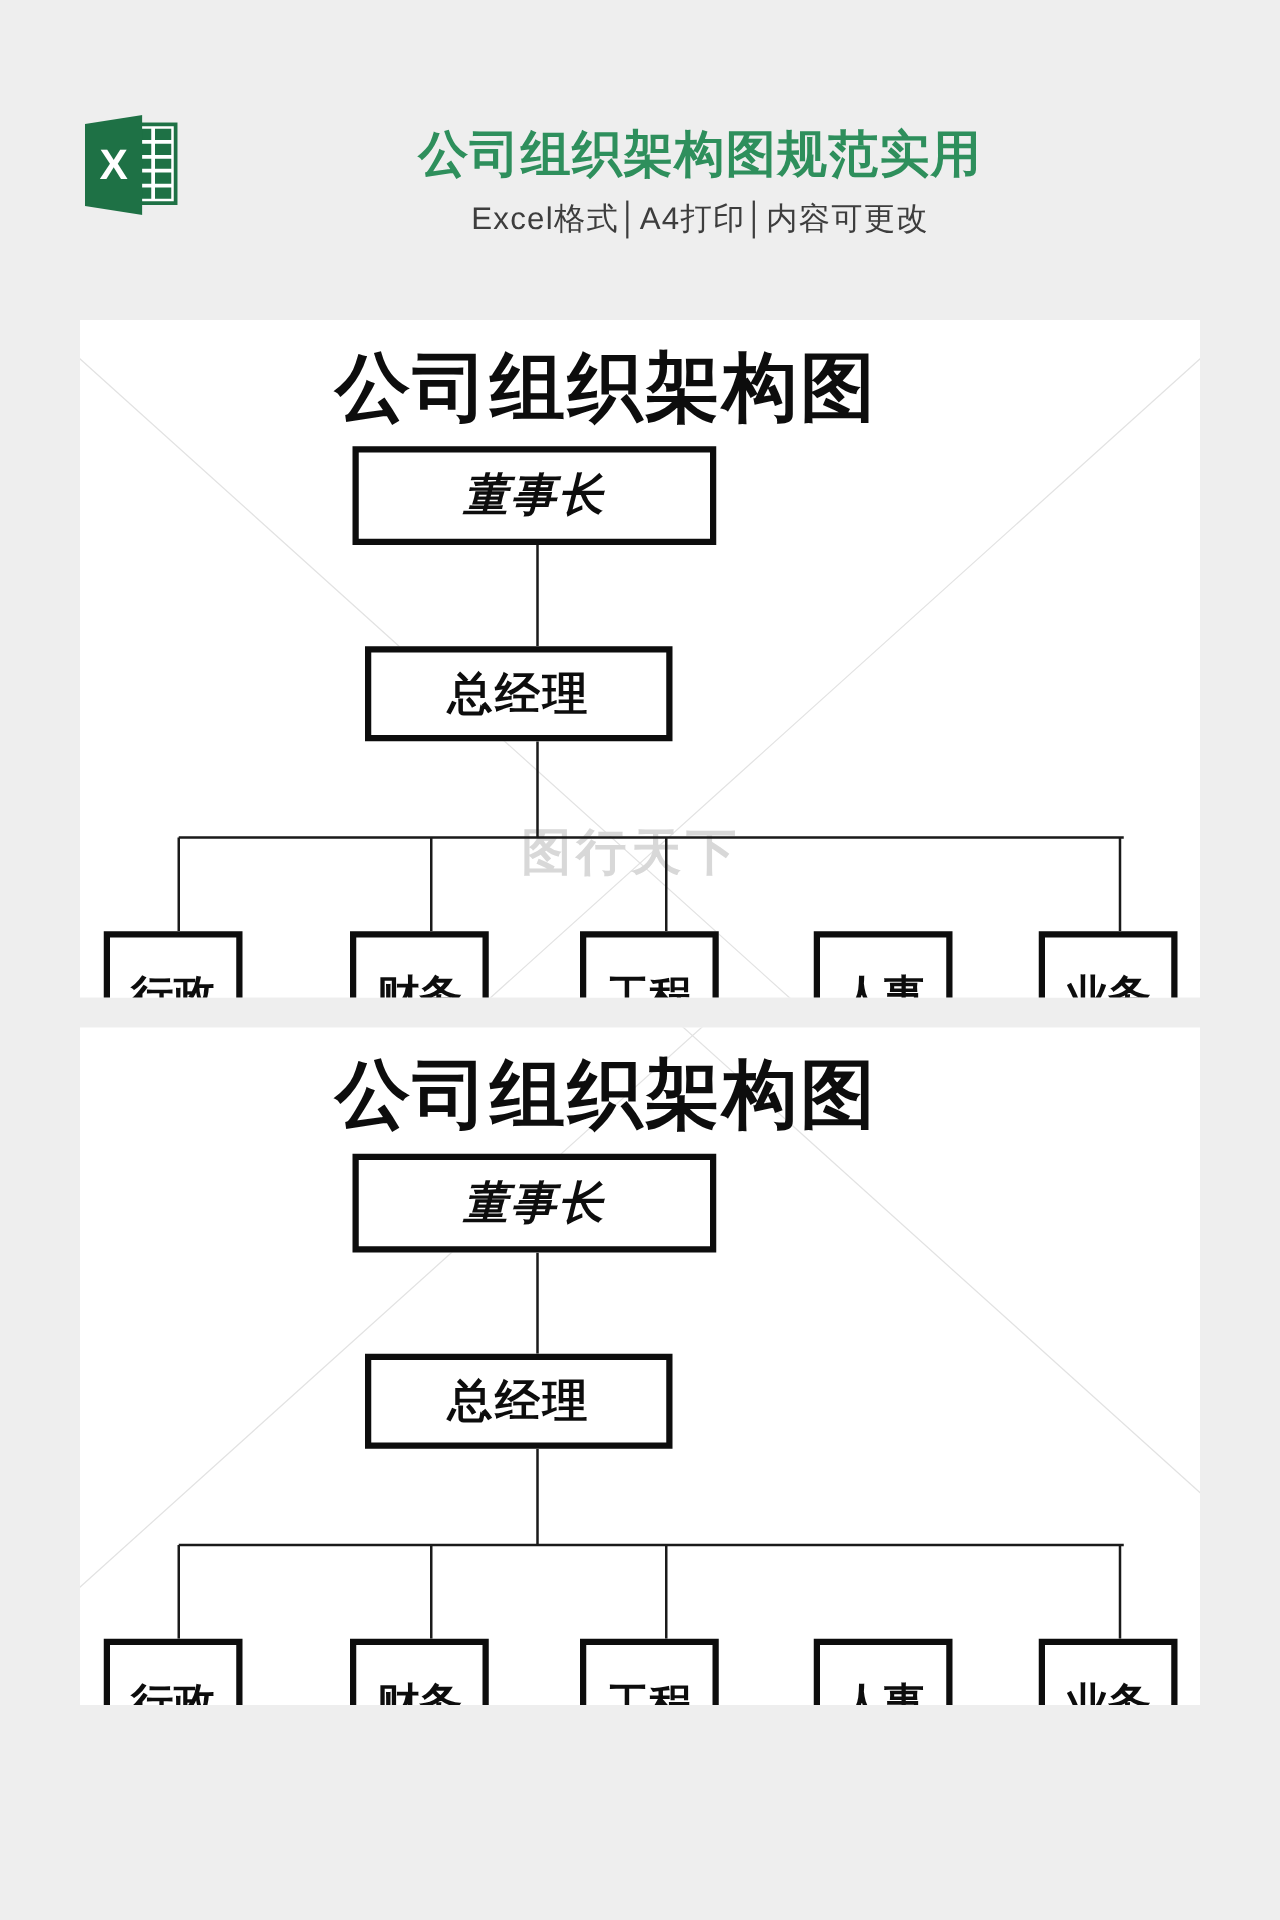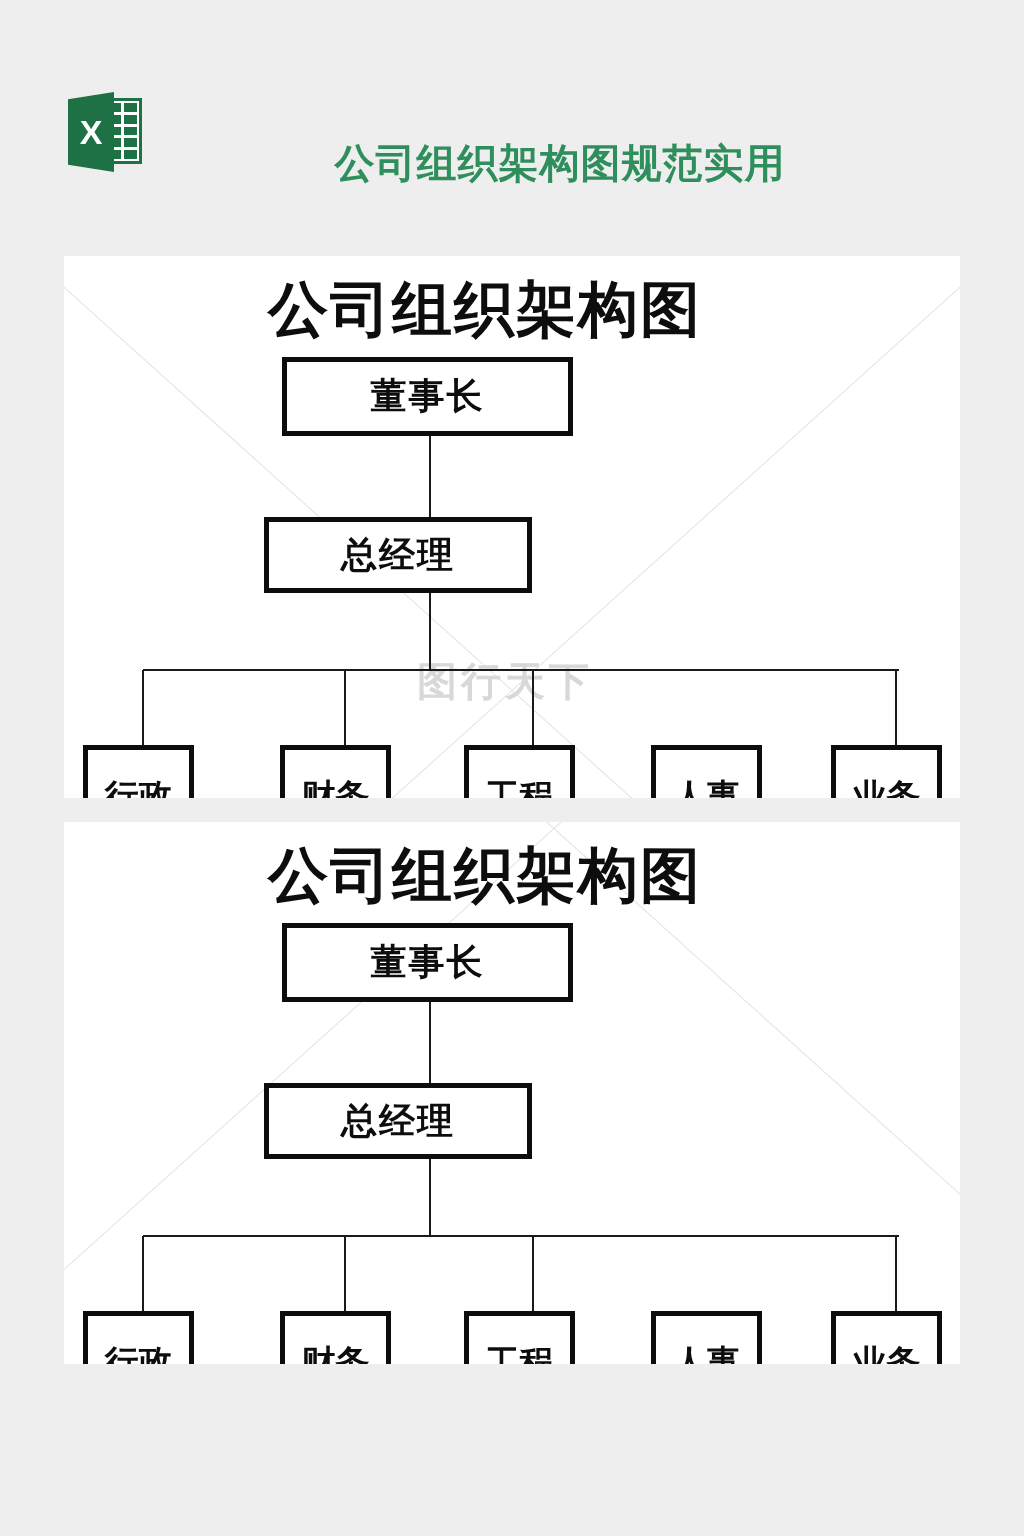--- a/index.html
+++ b/index.html
@@ -22,21 +22,21 @@
   .xl-front{
     position:absolute;left:0;top:0;width:46px;height:80px;
     background:#1e7145;
     clip-path:polygon(0 9%, 100% 0, 100% 100%, 0 91%);
     display:flex;align-items:center;justify-content:center;
   }
   .xl-front span{color:#fff;font-weight:bold;font-size:34px;line-height:1;}
   .page-title{
     position:absolute;left:560px;top:96px;transform:translateX(-50%);
     white-space:nowrap;
-    color:#2e8f5c;font-size:40px;font-weight:bold;letter-spacing:1px;margin-top:40px;
+    color:#2e8f5c;font-size:40px;font-weight:bold;letter-spacing:1px;
   }
   .page-subtitle{
     position:absolute;left:560px;top:158px;transform:translateX(-50%);
     white-space:nowrap;
     color:#3d3d3d;font-size:25px;letter-spacing:1px;
   }
   
   .card{
     position:absolute;left:64px;width:896px;height:542px;
     background:#ffffff;overflow:hidden;
@@ -48,22 +48,22 @@
     position:absolute;left:421px;top:14px;transform:translateX(-50%);
     white-space:nowrap;z-index:2;
     font-size:60px;font-weight:bold;color:#0d0d0d;letter-spacing:2px;
   }
   .obox{
     position:absolute;box-sizing:border-box;background:#fff;
     border:5px solid #0d0d0d;z-index:2;
     display:flex;align-items:center;justify-content:center;
     font-size:36px;font-weight:bold;color:#0d0d0d;letter-spacing:2px;
   }
-  .box-chair{left:218px;top:101px;width:291px;height:79px;}
-  .box-gm{left:200px;top:261px;width:268px;height:76px;}
+  .box-chair{left:218px;top:101px;width:291px;height:79px;font-style:italic;}
+  .box-gm{left:228px;top:261px;width:246px;height:76px;}
   .vline,.drop{position:absolute;width:2px;background:#1a1a1a;z-index:1;}
   .v1{left:365px;top:180px;height:81px;}
   .v2{left:365px;top:337px;height:77px;}
   .hline{position:absolute;left:79px;top:413px;width:756px;height:2px;background:#1a1a1a;z-index:1;}
   .drop{top:414px;height:75px;}
   .d1{left:78px;}.d2{left:280px;}.d3{left:468px;}.d4{left:831px;}
   .dept{
     position:absolute;top:489px;width:111px;height:76px;
     box-sizing:border-box;border:5px solid #0d0d0d;background:#fff;z-index:2;
     text-align:center;padding-top:24px;
@@ -97,20 +97,21 @@
         <div></div>
         <div></div>
         <div></div>
         <div></div>
     </div>
     <div class="xl-front">
       <span>X</span>
     </div>
   </div>
   <div class="page-title">公司组织架构图规范实用</div>
+  <div class="page-subtitle">Excel格式│A4打印│内容可更改</div>
 </div>
 
 <div class="card card1 serif">
   <div class="wm-line wm-a"></div>
   <div class="wm-line wm-b"></div>
   <div class="wm-text">图行天下</div>
 
   <div class="c-title">公司组织架构图</div>
 
   <div class="obox box-chair">董事长</div>

